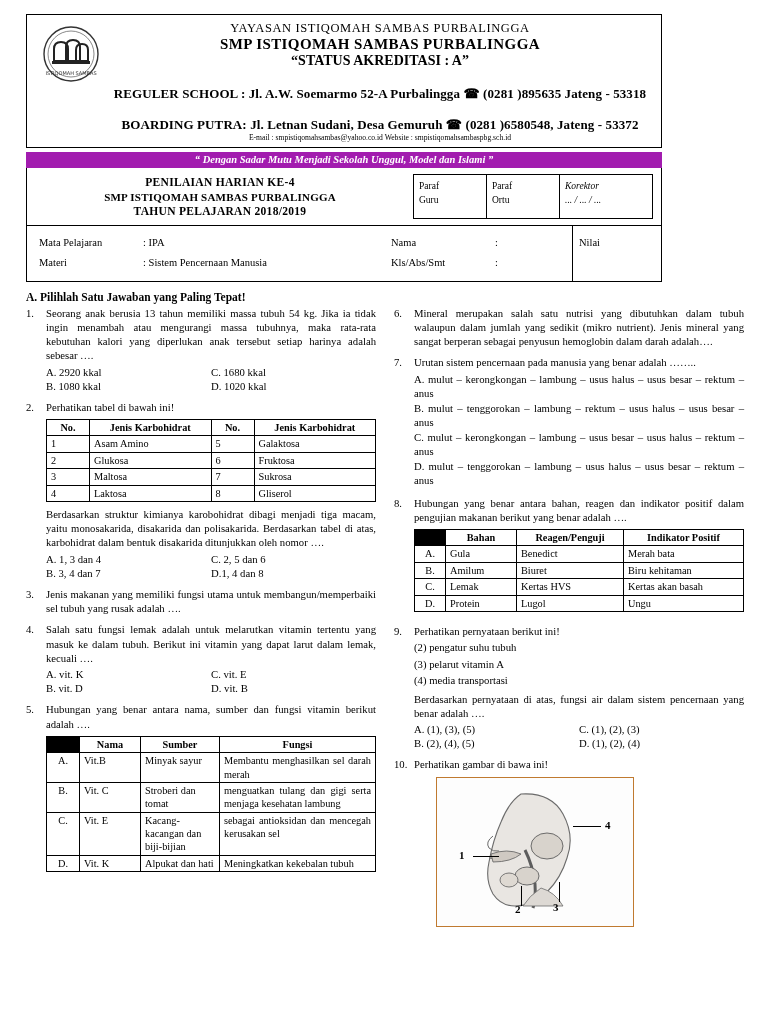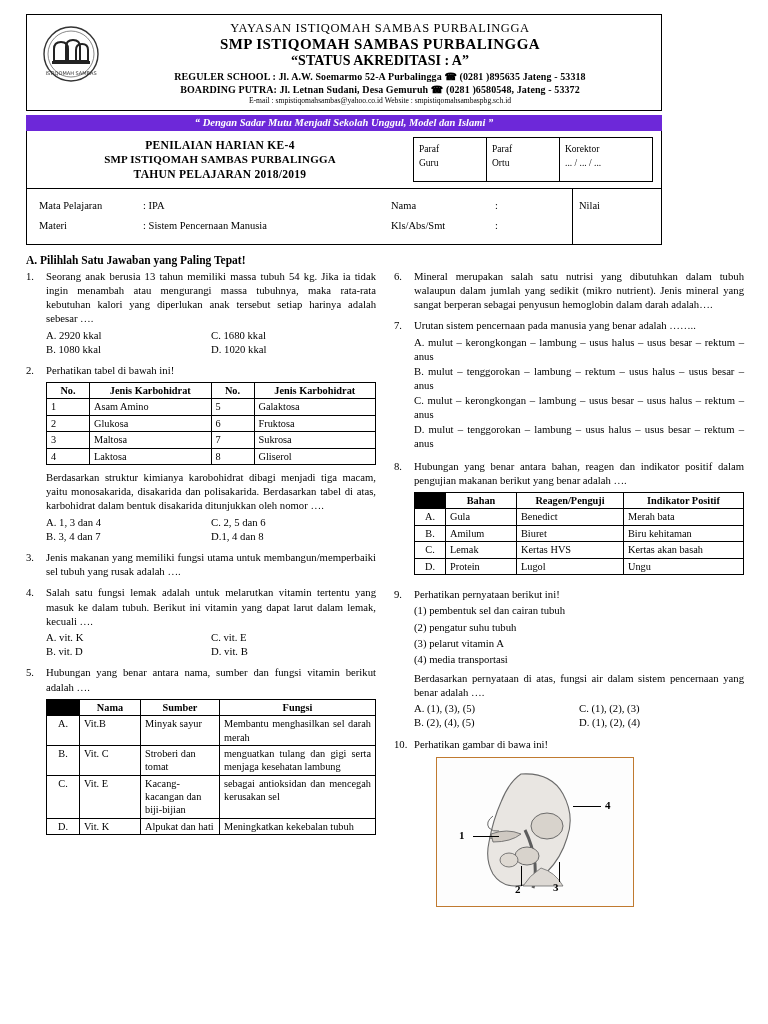--- a/index.html
+++ b/index.html
@@ -36,24 +36,24 @@
     position:relative;
   }
   .kop-text{
     flex:1 1 auto;
     text-align:center;
     line-height:1.18;
   }
   .kop-l1{font-size:12.5px;letter-spacing:.6px;}
   .kop-l2{font-size:15px;font-weight:bold;letter-spacing:.4px;}
   .kop-l3{font-size:14px;font-weight:bold;font-style:normal;}
-  .kop-small{font-size:10px;font-weight:bold;margin-top:1px;letter-spacing:.1px;}
+  .kop-small{font-size:13px;font-weight:bold;margin-top:16px;letter-spacing:.1px;}
   .kop-email{font-size:7.6px;margin-top:1px;}
   .motto{
-    background:#6d28d9;color:#fff;
+    background:#a21caf;color:#fff;
     font-style:italic;font-weight:bold;
     text-align:center;
     font-size:10.5px;
     margin-top:4px;
     padding:2px 0 3px 0;
   }
   
   .titlebox{
     border:1px solid #000;border-top:none;
     display:flex;
@@ -74,21 +74,21 @@
     margin:6px 8px 6px 0;
   }
   .sigcell{
     border:1px solid #000;
     width:62px;
     font-size:9.5px;
     padding:4px 5px 2px 5px;
     line-height:1.5;
   }
   .sigcell + .sigcell{border-left:none;}
-  .sigcell.korektor{width:82px;}
+  .sigcell.korektor{width:82px;font-style:italic;}
   
   .identbox{
     border:1px solid #000;border-top:none;
     display:flex;
   }
   .ident-col{
     padding:7px 10px 7px 12px;
     font-size:10.5px;
     line-height:1.95;
   }
@@ -493,21 +493,20 @@
             </tr>
           </tbody>
             </table>
         </div>
       </div>
 
       <div class="q">
         <div class="q-num">9.</div>
         <div class="q-body">
           <div class="q-text">Perhatikan pernyataan berikut ini!</div>
-          <div class="subnum">(1) pembentuk sel dan cairan tubuh</div>
           <div class="subnum">(2) pengatur suhu tubuh</div>
           <div class="subnum">(3) pelarut vitamin A</div>
           <div class="subnum">(4) media transportasi</div>
           <div class="note">Berdasarkan pernyataan di atas, fungsi air dalam sistem pencernaan yang benar adalah ….</div>
           <div class="opts">
             <div class="opt">
                 <span>A.  (1), (3), (5)</span>
               </div>
             <div class="opt">
                 <span>C. (1), (2), (3)</span>

